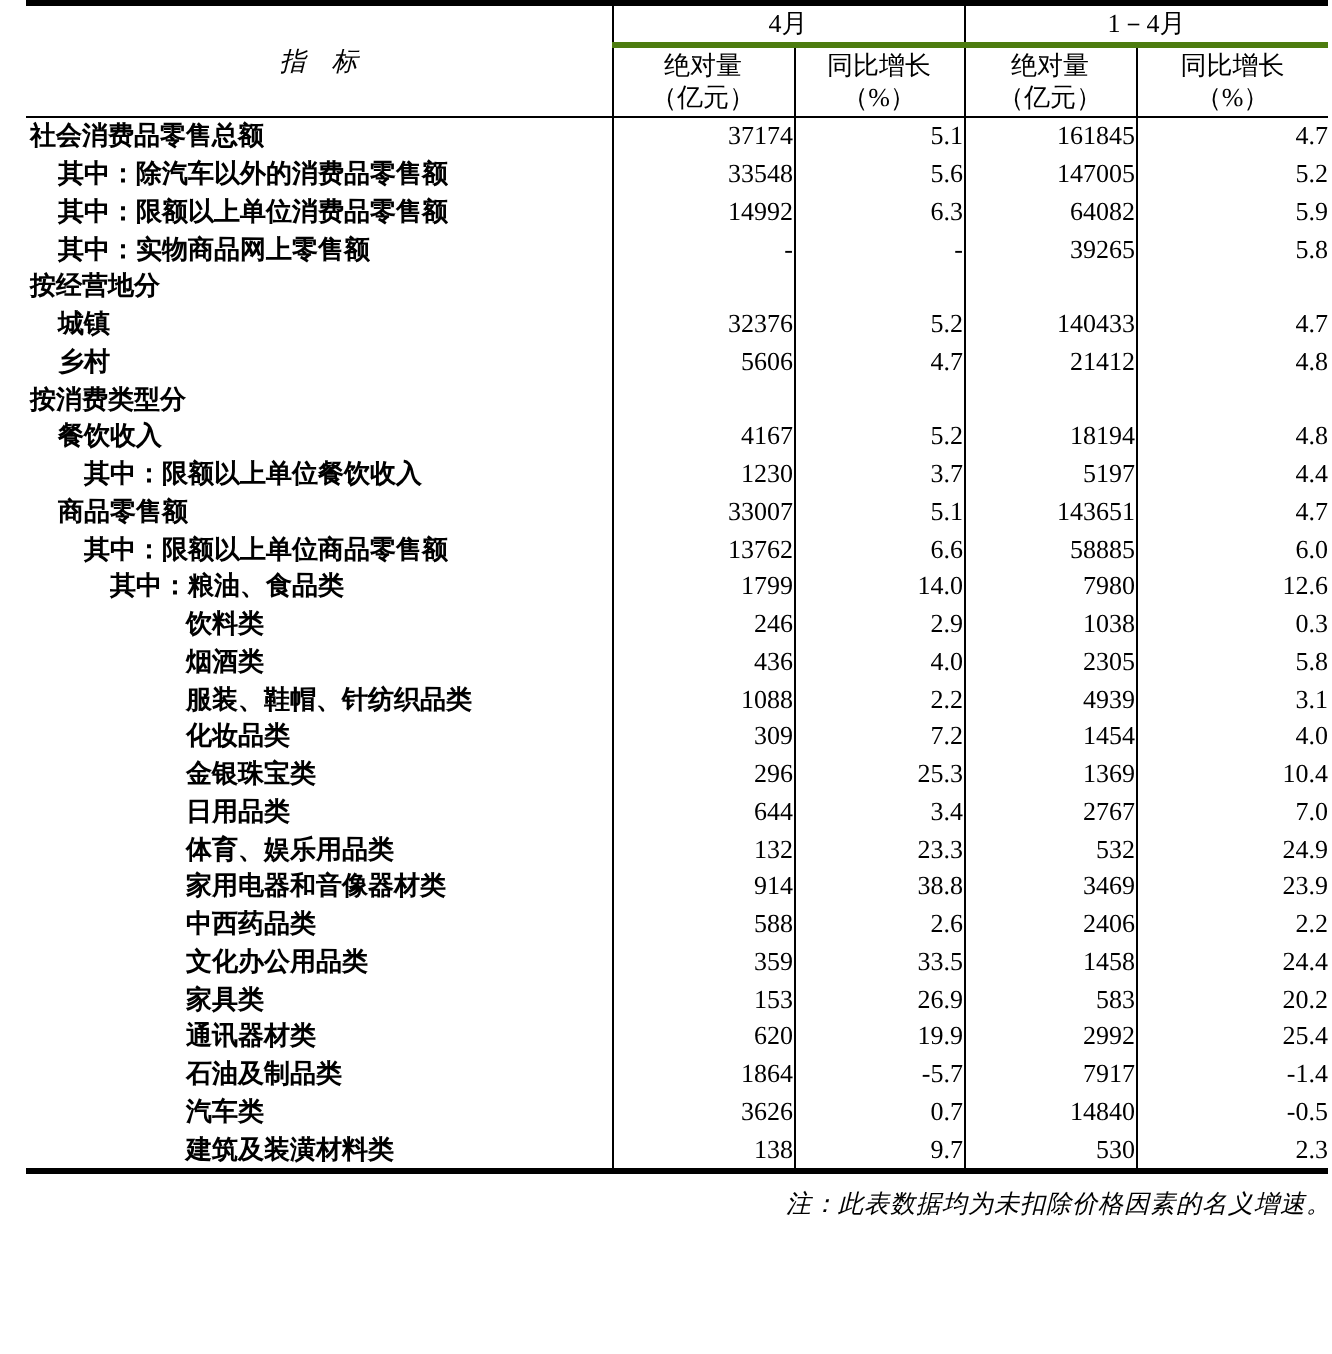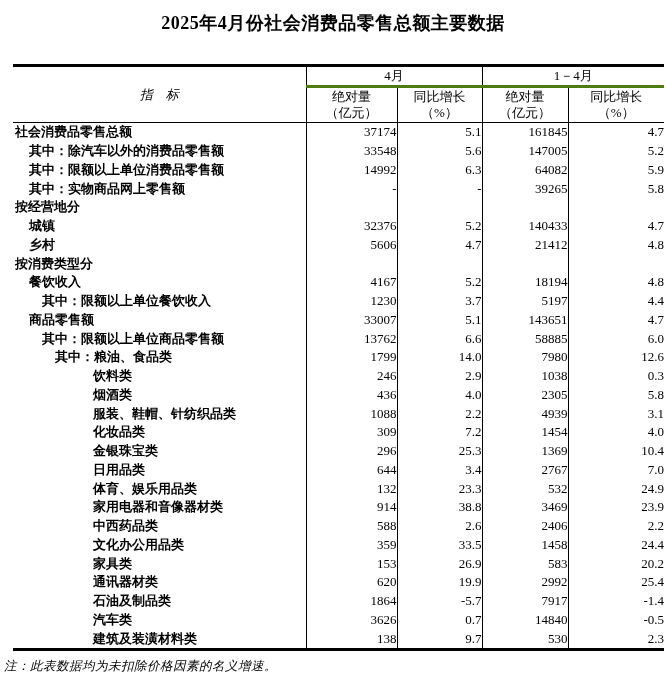--- a/index.html
+++ b/index.html
@@ -66,28 +66,28 @@
   td.num { text-align: right; font-size: 13px; }
   td.c2 { padding-right: 8px; }
   td.c3 { padding-right: 10px; }
   td.c4 { padding-right: 13px; }
   td.c5 { padding-right: 19px; }
   .footnote {
     margin: 7px 0 16px 4px;
     font-size: 12.5px;
     font-style: italic;
     letter-spacing: 0.5px;
+    text-align: right;
   }
 </style>
 </head>
 <body>
 
 <div class="page">
 
-  <div class="title">2025年4月份社会消费品零售总额主要数据</div>
 
   <table class="stat">
     <colgroup>
       <col style="width:293px">
       <col style="width:91px">
       <col style="width:85px">
       <col style="width:86px">
       <col style="width:96px">
     </colgroup>
     <thead>

